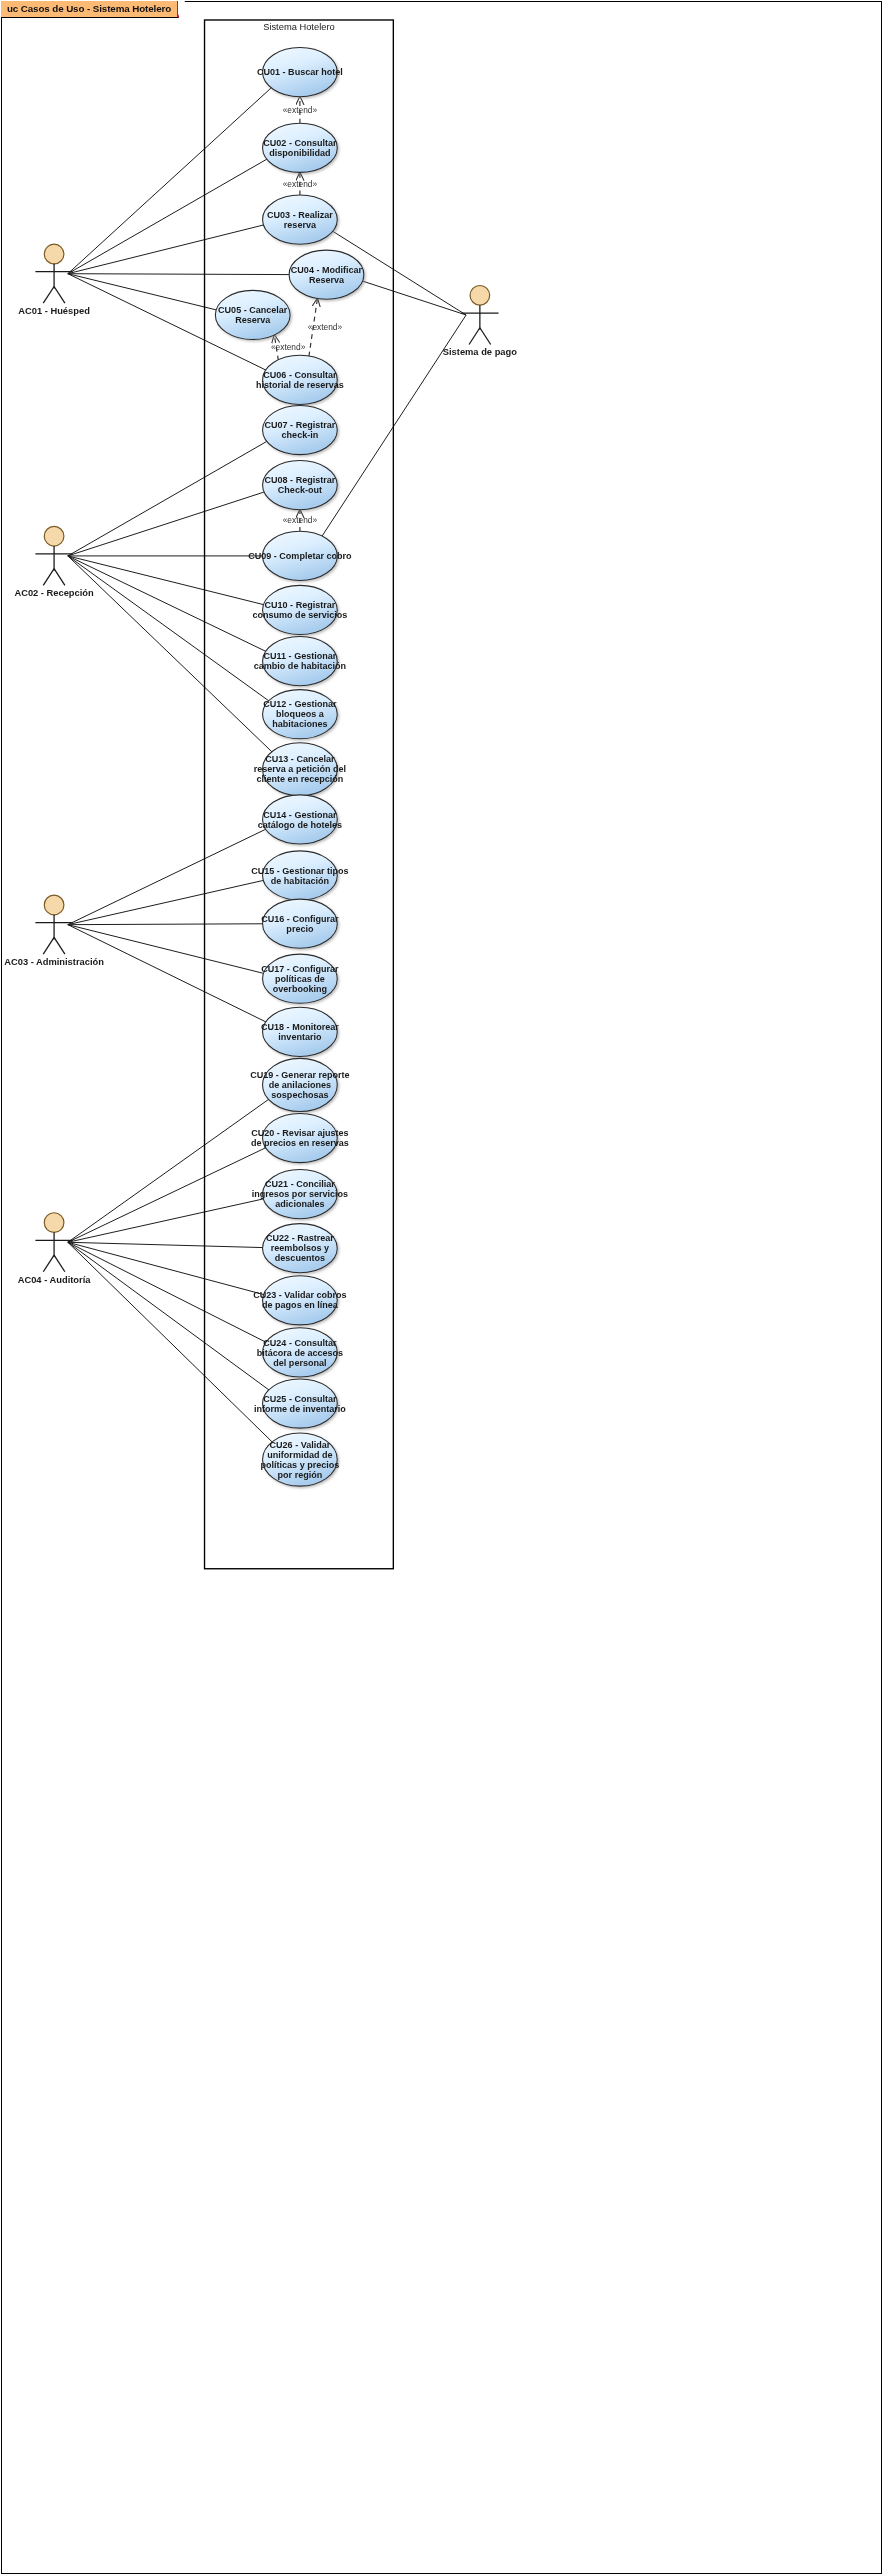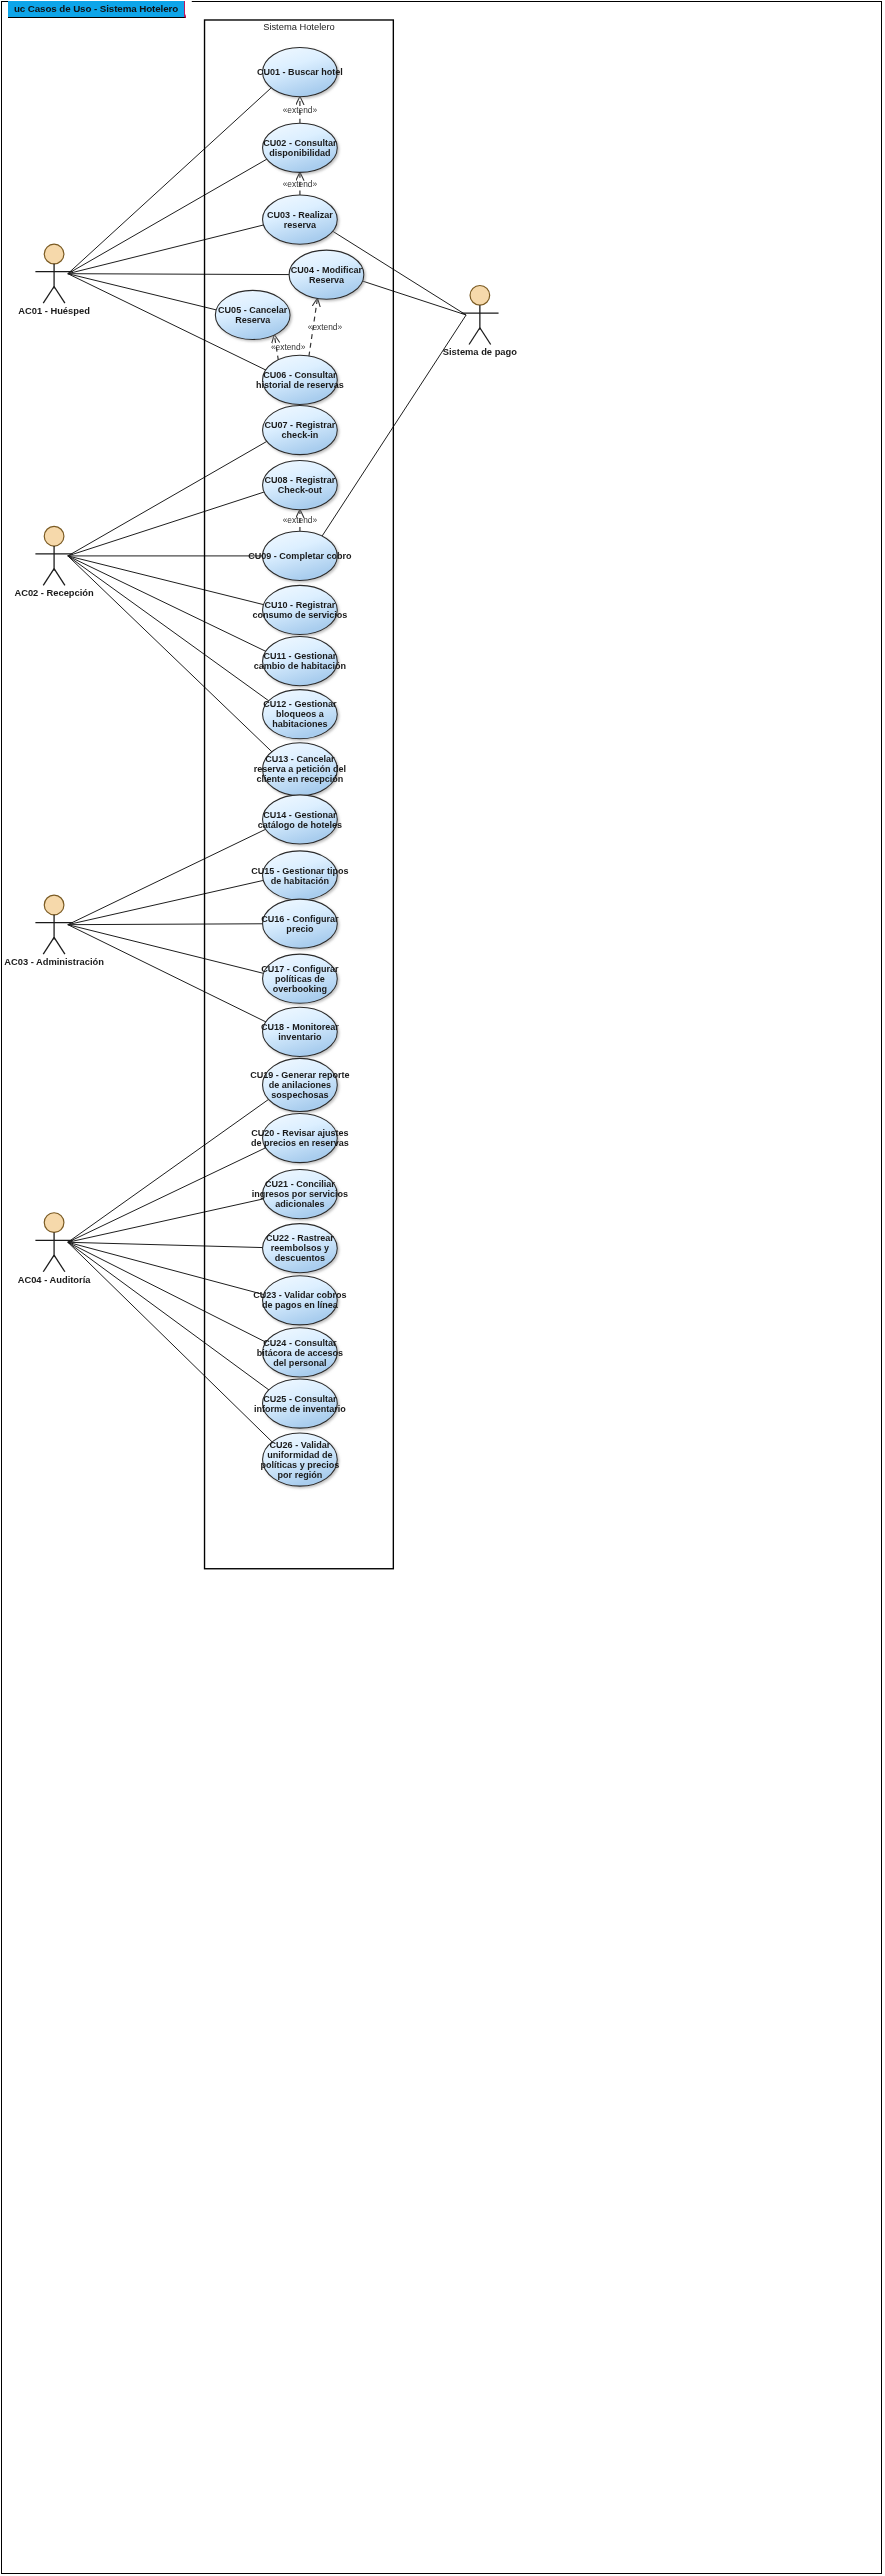--- a/index.html
+++ b/index.html
@@ -1,20 +1,20 @@
 <!DOCTYPE html>
 <html><head>
 <meta charset="utf-8">
 <style>
   html,body{margin:0;padding:0;background:#ffffff;}
   body{font-family:"Liberation Sans","DejaVu Sans",sans-serif;}
   #page{position:relative;width:885px;height:2576px;background:#fff;overflow:hidden;}
   #frame{position:absolute;left:1px;top:1px;width:881px;height:2573px;border:1px solid #000;box-sizing:border-box;}
-  #titleTab{position:absolute;left:8px;top:1px;height:15.7px;padding:0 5.9px 0 5.9px;
-    border-right:2px solid #be185d;border-bottom:1px solid #000;background:#0ea5e9;
+  #titleTab{position:absolute;left:1px;top:1px;height:15.7px;padding:0 5.9px 0 5.9px;
+    border-right:2px solid #be185d;border-bottom:1px solid #000;background:#fdba74;
     font-size:9.8px;font-weight:bold;color:#111;line-height:15.7px;white-space:nowrap;
     letter-spacing:-0.1px;z-index:5;}
   #titleTab:after{content:"";position:absolute;right:-7.9px;top:0;width:0;height:0;
     border-left:7.9px solid #fff;border-bottom:15.7px solid transparent;}
   svg#canvas{position:absolute;left:0;top:0;width:885px;height:2576px;}
   text{font-family:"Liberation Sans","DejaVu Sans",sans-serif;fill:#1a1a1a;}
   .uc-label{font-size:9.2px;font-weight:bold;text-anchor:middle;}
   .actor-label{font-size:9.5px;font-weight:bold;text-anchor:middle;}
   .stereo{font-size:8.5px;text-anchor:middle;fill:#333;}
   .boundary-label{font-size:9.5px;text-anchor:middle;fill:#222;}

